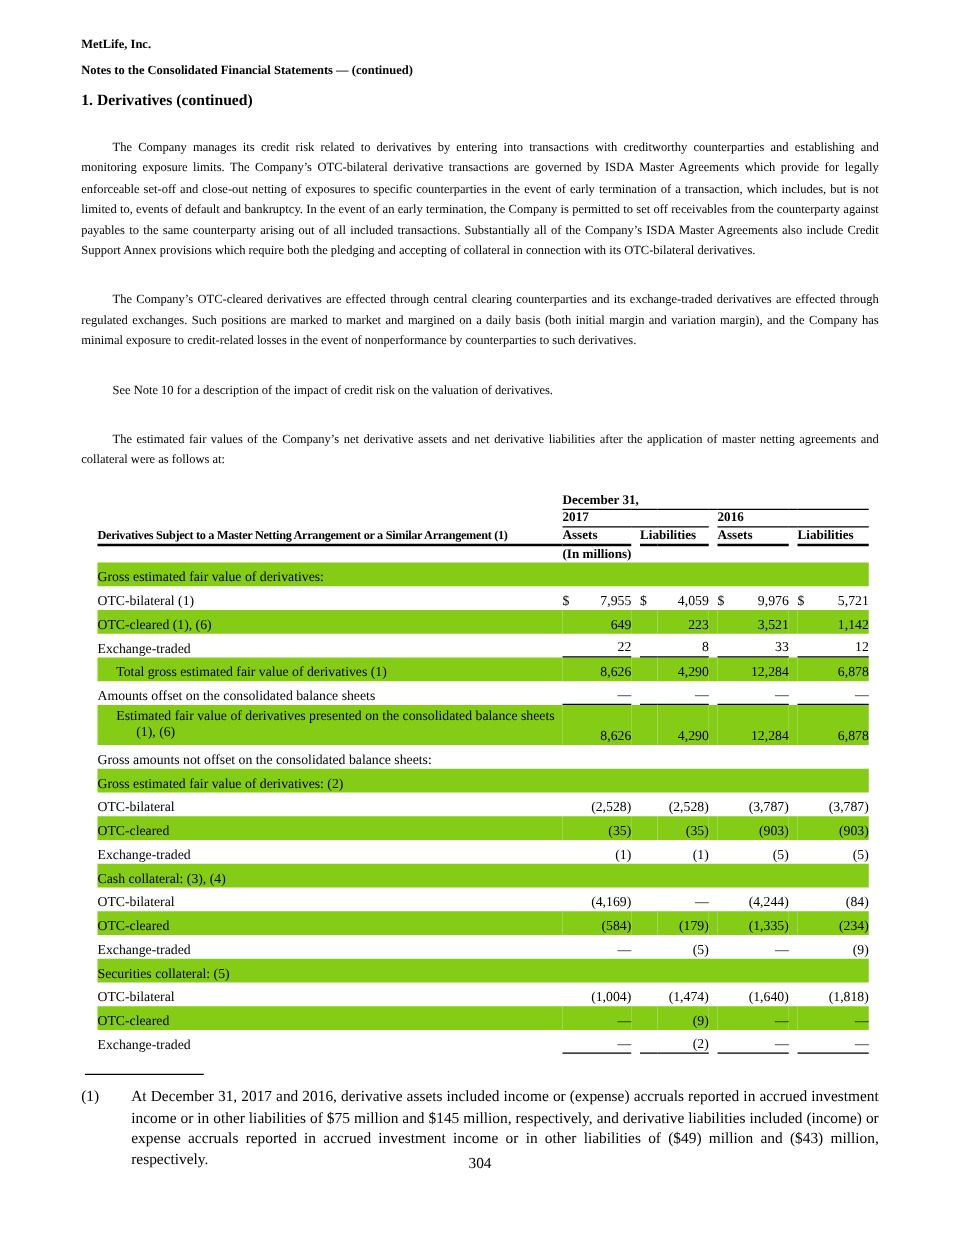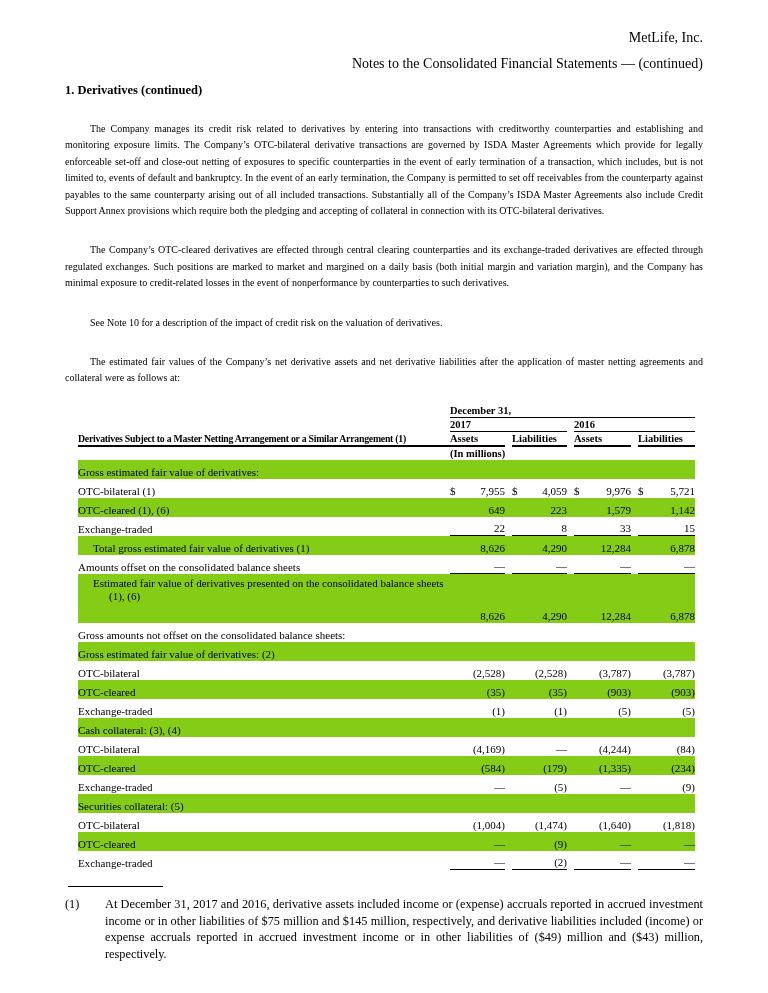--- a/index.html
+++ b/index.html
@@ -8,21 +8,21 @@
     position:relative;
     width:768px; height:993px;
     margin:0 auto;
     background:#ffffff;
     font-family:"Liberation Serif", serif;
     color:#000;
     overflow:hidden;
   }
   .content { padding:30px 65px 0 65px; }
 
-  .center-title { text-align:right; font-weight:normal; font-size:14px; }
+  .center-title { text-align:left; font-weight:bold; font-size:10px; }
   .doc-title { margin-top:10px; }
   .section-title { margin-top:11px; font-weight:bold; font-size:12.5px; text-align:left; }
 
   p.body-par {
     font-size:10px;
     line-height:16.4px;
     text-align:justify;
     text-indent:25px;
     margin-top:23px;
   }
@@ -50,21 +50,21 @@
     text-align:left; vertical-align:bottom;
   }
   .u1 { border-bottom:1px solid #000; }
   .u2 { border-bottom:2px solid #000; }
   thead td { padding-bottom:2px; padding-top:2px; }
 
   tbody td { height:19px; }
   tr.shaded { background:#84cc16; }
   td.lbl { text-align:left; padding-left:4px; padding-right:2px; }
   td.lbl.ind { padding-left:15px; }
-  td.lbl.wrap { padding-left:31px; text-indent:-16px; line-height:13px; padding-top:3px; padding-bottom:20px;margin-top:29px; }
+  td.lbl.wrap { padding-left:31px; text-indent:-16px; line-height:13px; padding-top:3px; padding-bottom:3px;margin-top:29px; }
   td.dol { text-align:left; padding-left:2px; }
   td.val { text-align:right; padding-right:1px; }
   td.sp  { }
   td.b1 { border-bottom:1px solid #000; }
   td.b2 { border-bottom:3px double #000; }
 
   
   .fn-divider { width:95px; border-top:1px solid #000; margin:16px 0 9px 3px; }
   .footnote { display:flex; font-size:12.3px; line-height:16.4px; }
   .fn-marker { width:40px; flex:0 0 40px; }
@@ -151,38 +151,38 @@
             </tr>
             <tr class="shaded">
               <td class="lbl">OTC-cleared (1), (6)</td>
               <td class="dol"></td>
               <td class="val">649</td>
               <td class="sp"></td>
               <td class="dol"></td>
               <td class="val">223</td>
               <td class="sp"></td>
               <td class="dol"></td>
-              <td class="val">1,579</td>
+              <td class="val">3,521</td>
               <td class="sp"></td>
               <td class="dol"></td>
               <td class="val">1,142</td>
             </tr>
             <tr>
               <td class="lbl">Exchange-traded</td>
               <td class="dol b1"></td>
               <td class="val b1">22</td>
               <td class="sp"></td>
               <td class="dol b1"></td>
               <td class="val b1">8</td>
               <td class="sp"></td>
               <td class="dol b1"></td>
               <td class="val b1">33</td>
               <td class="sp"></td>
               <td class="dol b1"></td>
-              <td class="val b1">15</td>
+              <td class="val b1">12</td>
             </tr>
             <tr class="shaded">
               <td class="lbl ind">Total gross estimated fair value of derivatives (1)</td>
               <td class="dol"></td>
               <td class="val">8,626</td>
               <td class="sp"></td>
               <td class="dol"></td>
               <td class="val">4,290</td>
               <td class="sp"></td>
               <td class="dol"></td>
@@ -361,13 +361,14 @@
       </table>
     </div>
 
     <div class="fn-divider"></div>
     <div class="footnote">
       <div class="fn-marker">(1)</div>
       <div class="fn-text">At December 31, 2017 and 2016, derivative assets included income or (expense) accruals reported in accrued investment income or in other liabilities of $75 million and $145 million, respectively, and derivative liabilities included (income) or expense accruals reported in accrued investment income or in other liabilities of ($49) million and ($43) million, respectively.</div>
     </div>
   </div>
 
+  <div class="page-number">304</div>
 </div>
 
 </body></html>

